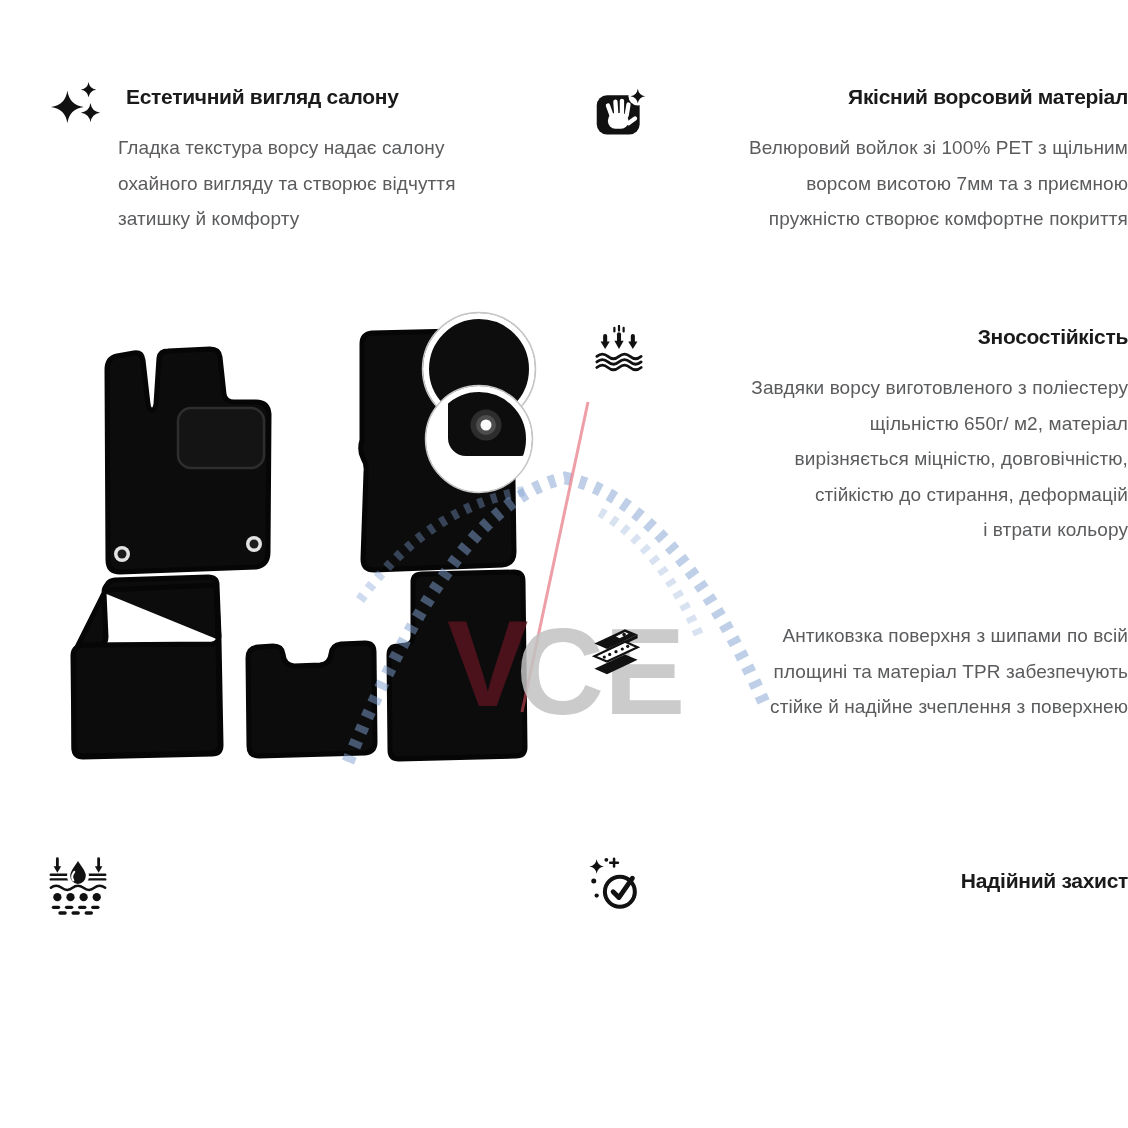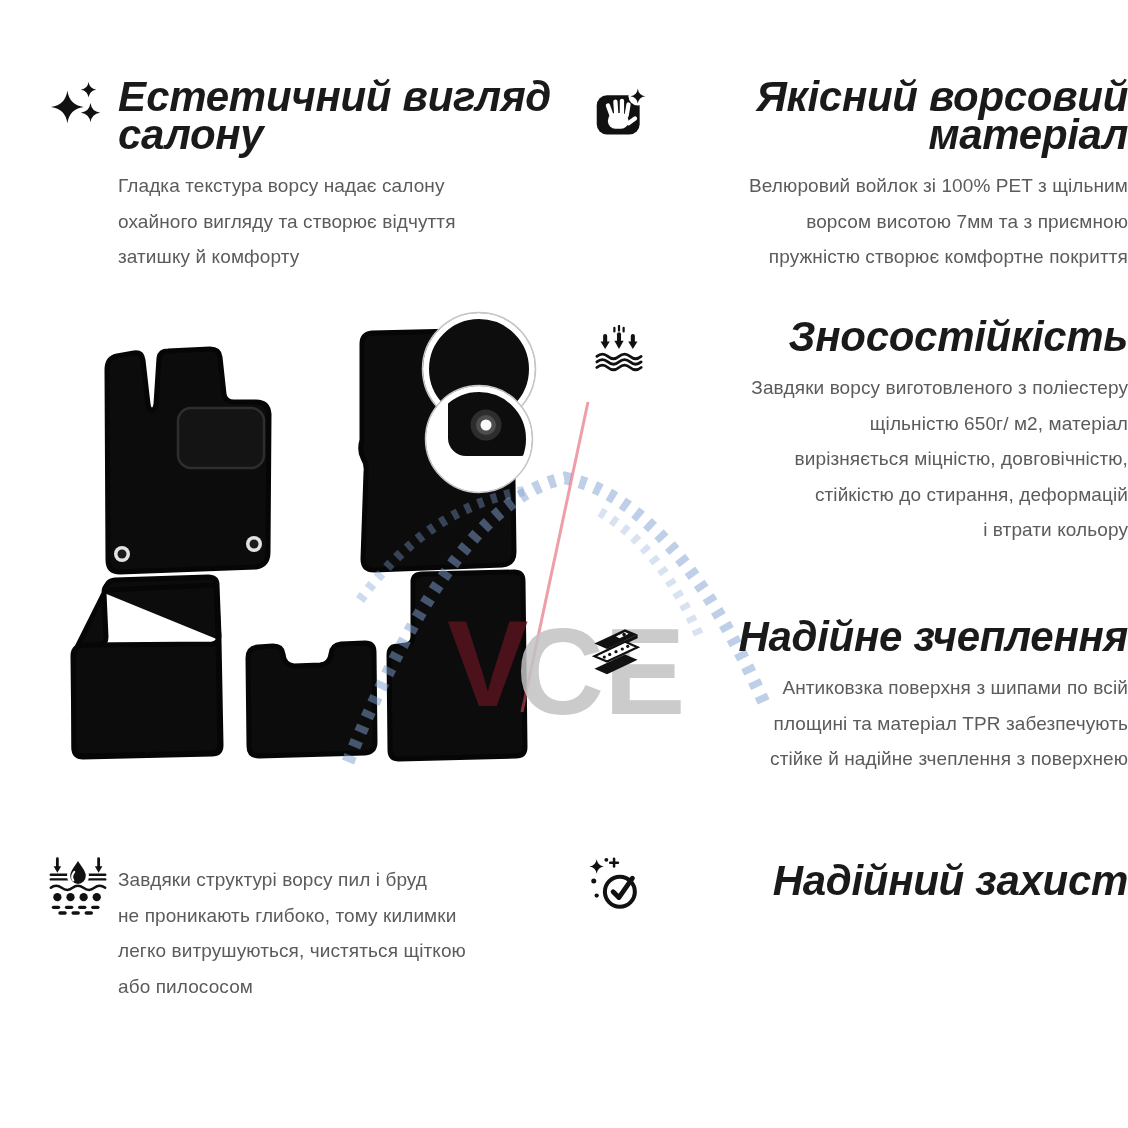--- a/index.html
+++ b/index.html
@@ -13,22 +13,22 @@
   
   .watermark{position:absolute;inset:0;width:1128px;height:1128px;z-index:2;pointer-events:none;}
   .wm-letter{font-family:"Liberation Sans",sans-serif;font-weight:bold;}
   
   .feature{position:absolute;z-index:3;}
   .ficon{position:absolute;left:0;top:0;}
   .ftext{position:absolute;top:0;}
   .left-col .ftext{left:74px;width:452px;}
   .right-col .ftext{left:65px;width:478px;text-align:right;}
   .ftitle{
-    margin:0 0 14px 0;font-size:42px;font-weight:700;color:#1a1a1a;
-    letter-spacing:-0.3px;line-height:38px;font-style:italic;
+    margin:0 0 14px 8px;font-size:21px;font-weight:700;color:#1a1a1a;
+    letter-spacing:-0.3px;line-height:38px;
   }
   .fdesc{
     font-size:19px;font-weight:400;color:#5a5b5d;line-height:35.5px;
     white-space:pre-line;letter-spacing:0.1px;
   }
   .f1{left:44px;top:78px;}
   .f2{left:585px;top:78px;}
   .f3{left:585px;top:318px;}
   .f4{left:585px;top:618px;}
   .f5{left:44px;top:862px;}
@@ -181,21 +181,20 @@
           <circle cx="23" cy="36" r="1.8"></circle>
         <circle cx="30" cy="33" r="1.8"></circle>
           <circle cx="37" cy="30" r="1.8"></circle>
         <circle cx="43" cy="27" r="1.8"></circle>
       </g>
       <path fill="#fff" d="M30 16 L40 11 L44 13 L34 18 Z"></path>
       <circle cx="39" cy="14" r="2" fill="#111"></circle>
       <path fill="#111" d="M6 52 L40 36 L54 42 L20 58 Z"></path>
     </svg>
     <div class="ftext">
-      <h2 class="ftitle">Надійне зчеплення</h2>
       <div class="fdesc">Антиковзка поверхня з шипами по всій
 площині та матеріал TPR забезпечують
 стійке й надійне зчеплення з поверхнею</div>
     </div>
   </div>
 
   <div class="feature left-col f5">
     <svg class="ficon" width="60" height="62" viewBox="0 0 64 66">
       <g stroke="#111" stroke-width="3" stroke-linecap="round">
         <line x1="10" y1="5" x2="10" y2="13"></line>
@@ -222,24 +221,20 @@
         <rect x="4" y="55" width="9" height="3.6" rx="1.8"></rect>
         <rect x="18" y="55" width="9" height="3.6" rx="1.8"></rect>
         <rect x="32" y="55" width="9" height="3.6" rx="1.8"></rect>
         <rect x="46" y="55" width="9" height="3.6" rx="1.8"></rect>
         <rect x="11" y="61" width="9" height="3.6" rx="1.8"></rect>
         <rect x="25" y="61" width="9" height="3.6" rx="1.8"></rect>
         <rect x="39" y="61" width="9" height="3.6" rx="1.8"></rect>
       </g>
     </svg>
     <div class="ftext">
-      <div class="fdesc">Завдяки структурі ворсу пил і бруд
-не проникають глибоко, тому килимки
-легко витрушуються, чистяться щіткою
-або пилососом</div>
     </div>
   </div>
 
   <div class="feature right-col f6">
     <svg class="ficon" width="58" height="58" viewBox="0 0 60 60">
       <circle cx="34" cy="38" r="15.5" fill="none" stroke="#111" stroke-width="4.2"></circle>
       <path d="M27 38 L33 44 L47 24" fill="none" stroke="#111" stroke-width="5" stroke-linecap="round" stroke-linejoin="round"></path>
       <path fill="#111" d="M10 4.5 Q11 11 17.5 12 Q11 13 10 19.5 Q9 13 2.5 12 Q9 11 10 4.5 Z"></path>
       <g stroke="#111" stroke-width="2.6" stroke-linecap="round">
         <line x1="28" y1="4" x2="28" y2="12"></line>

